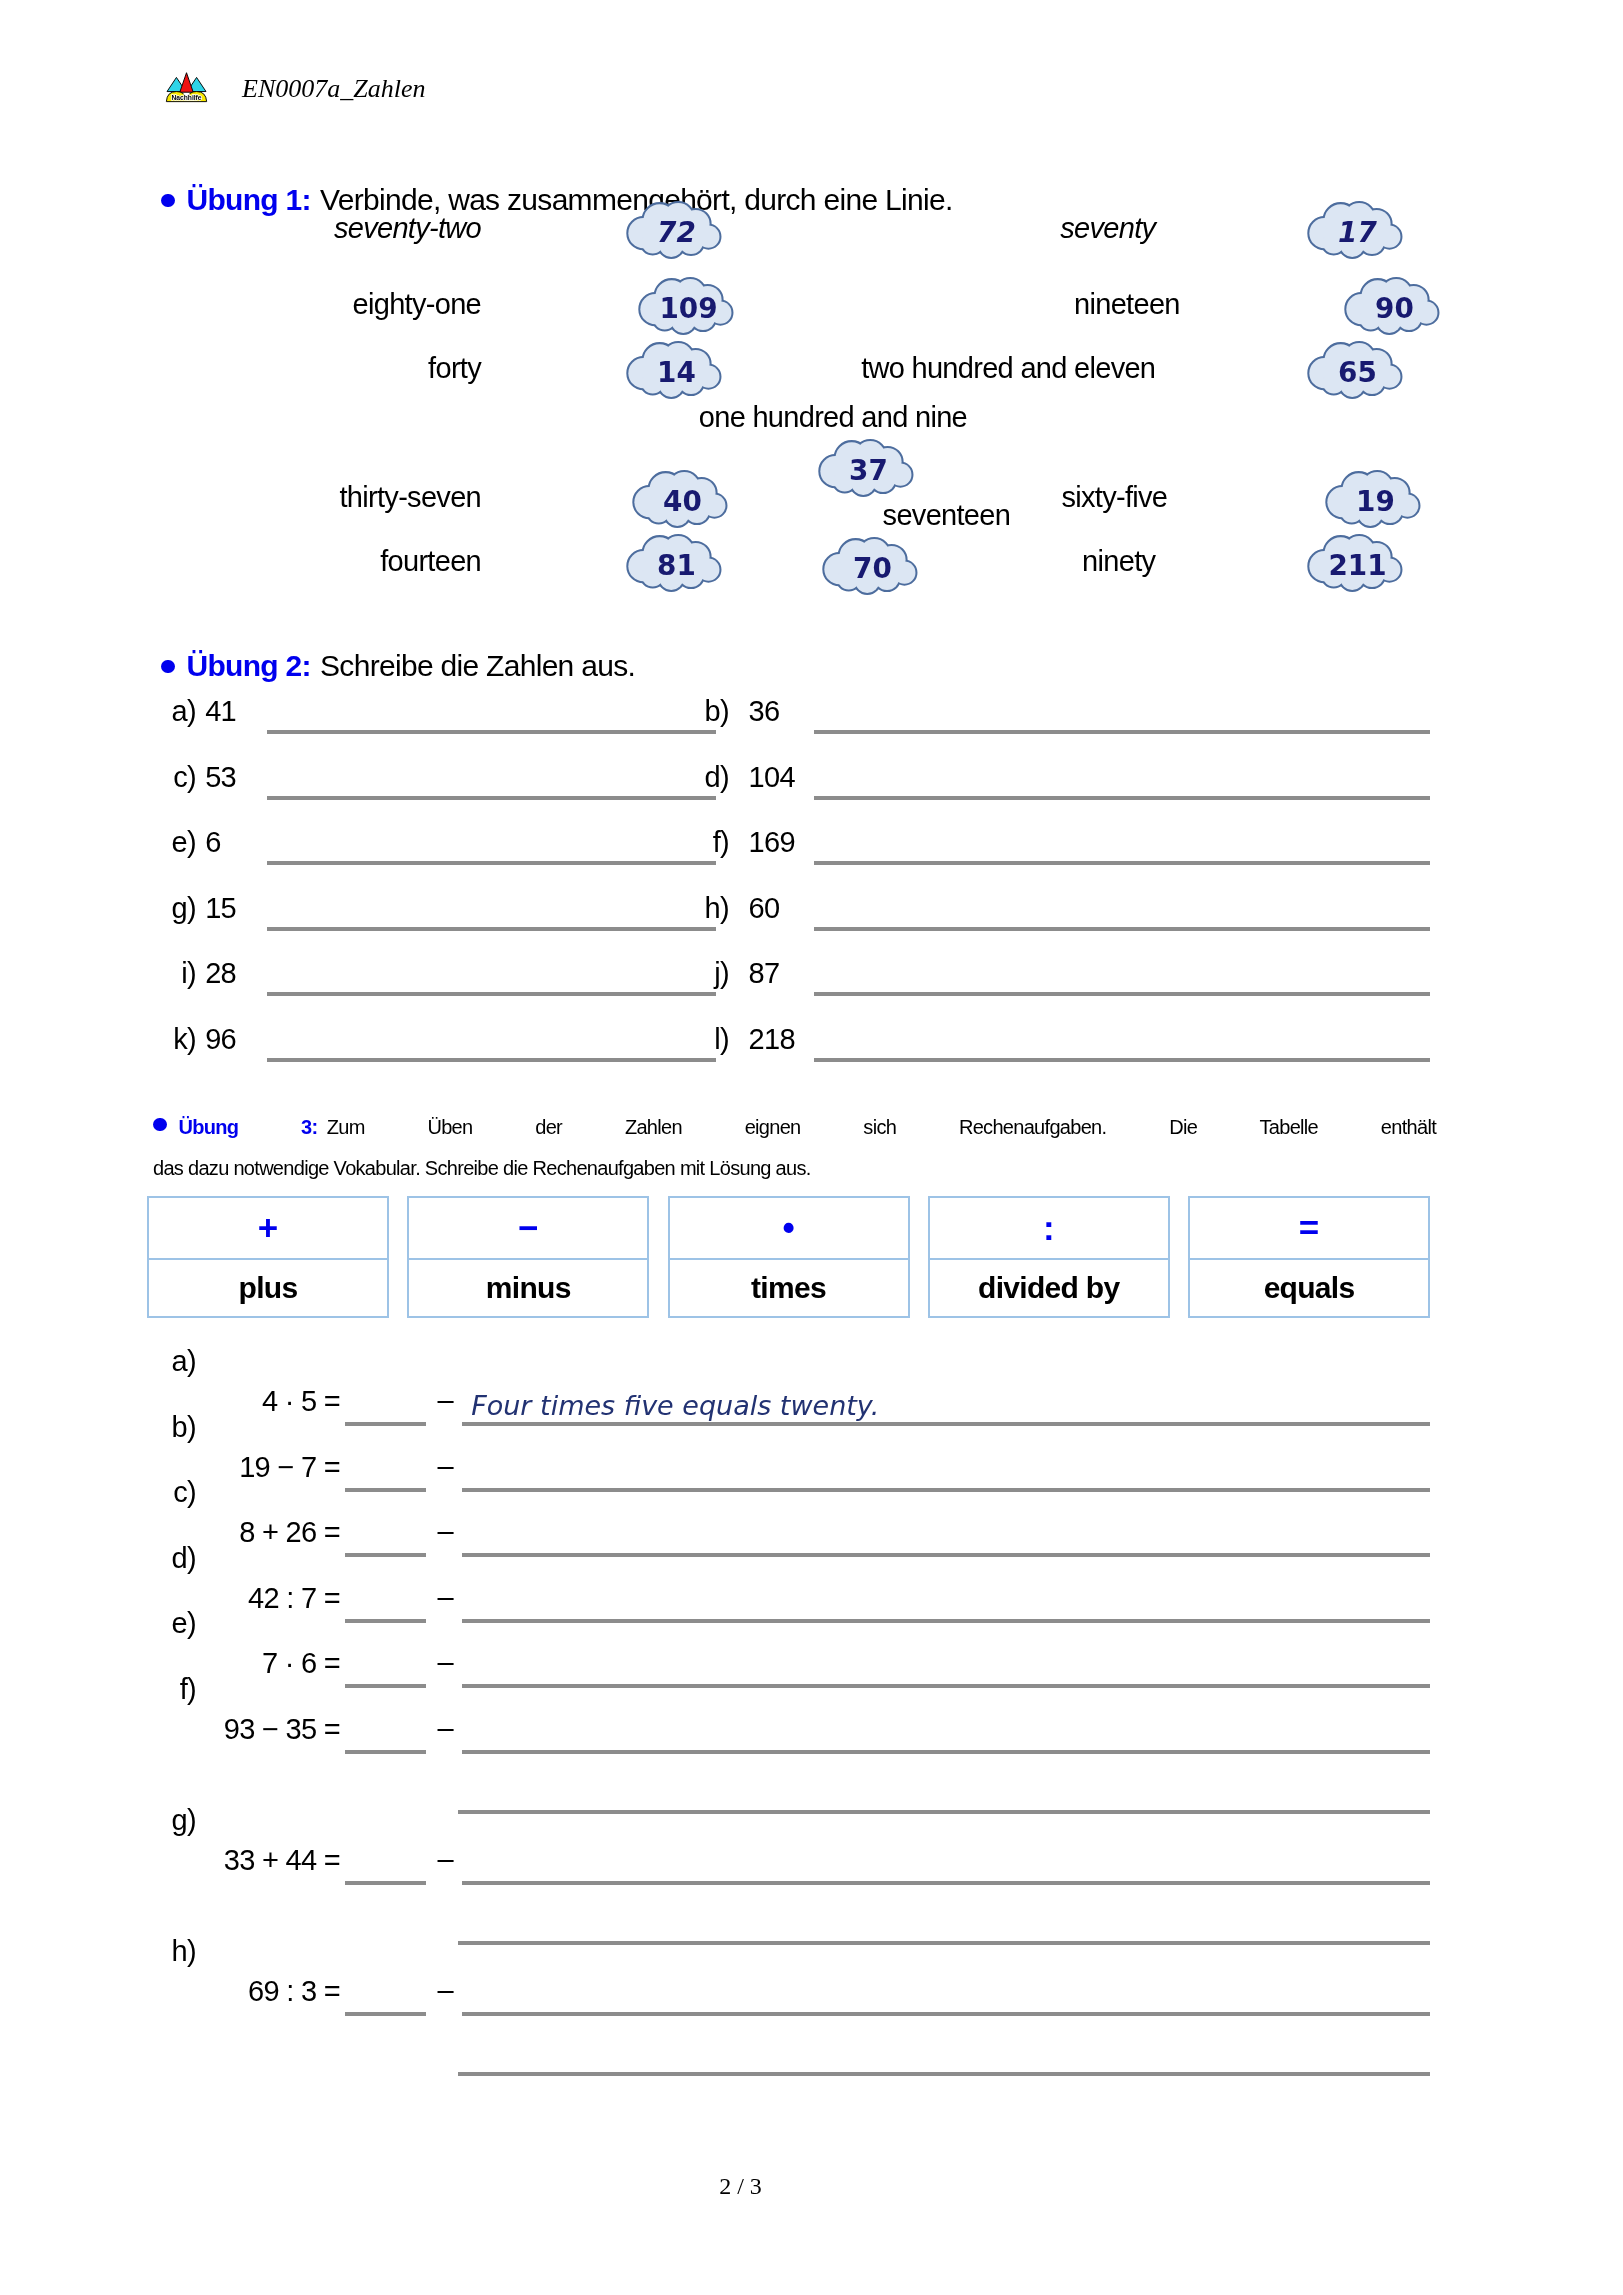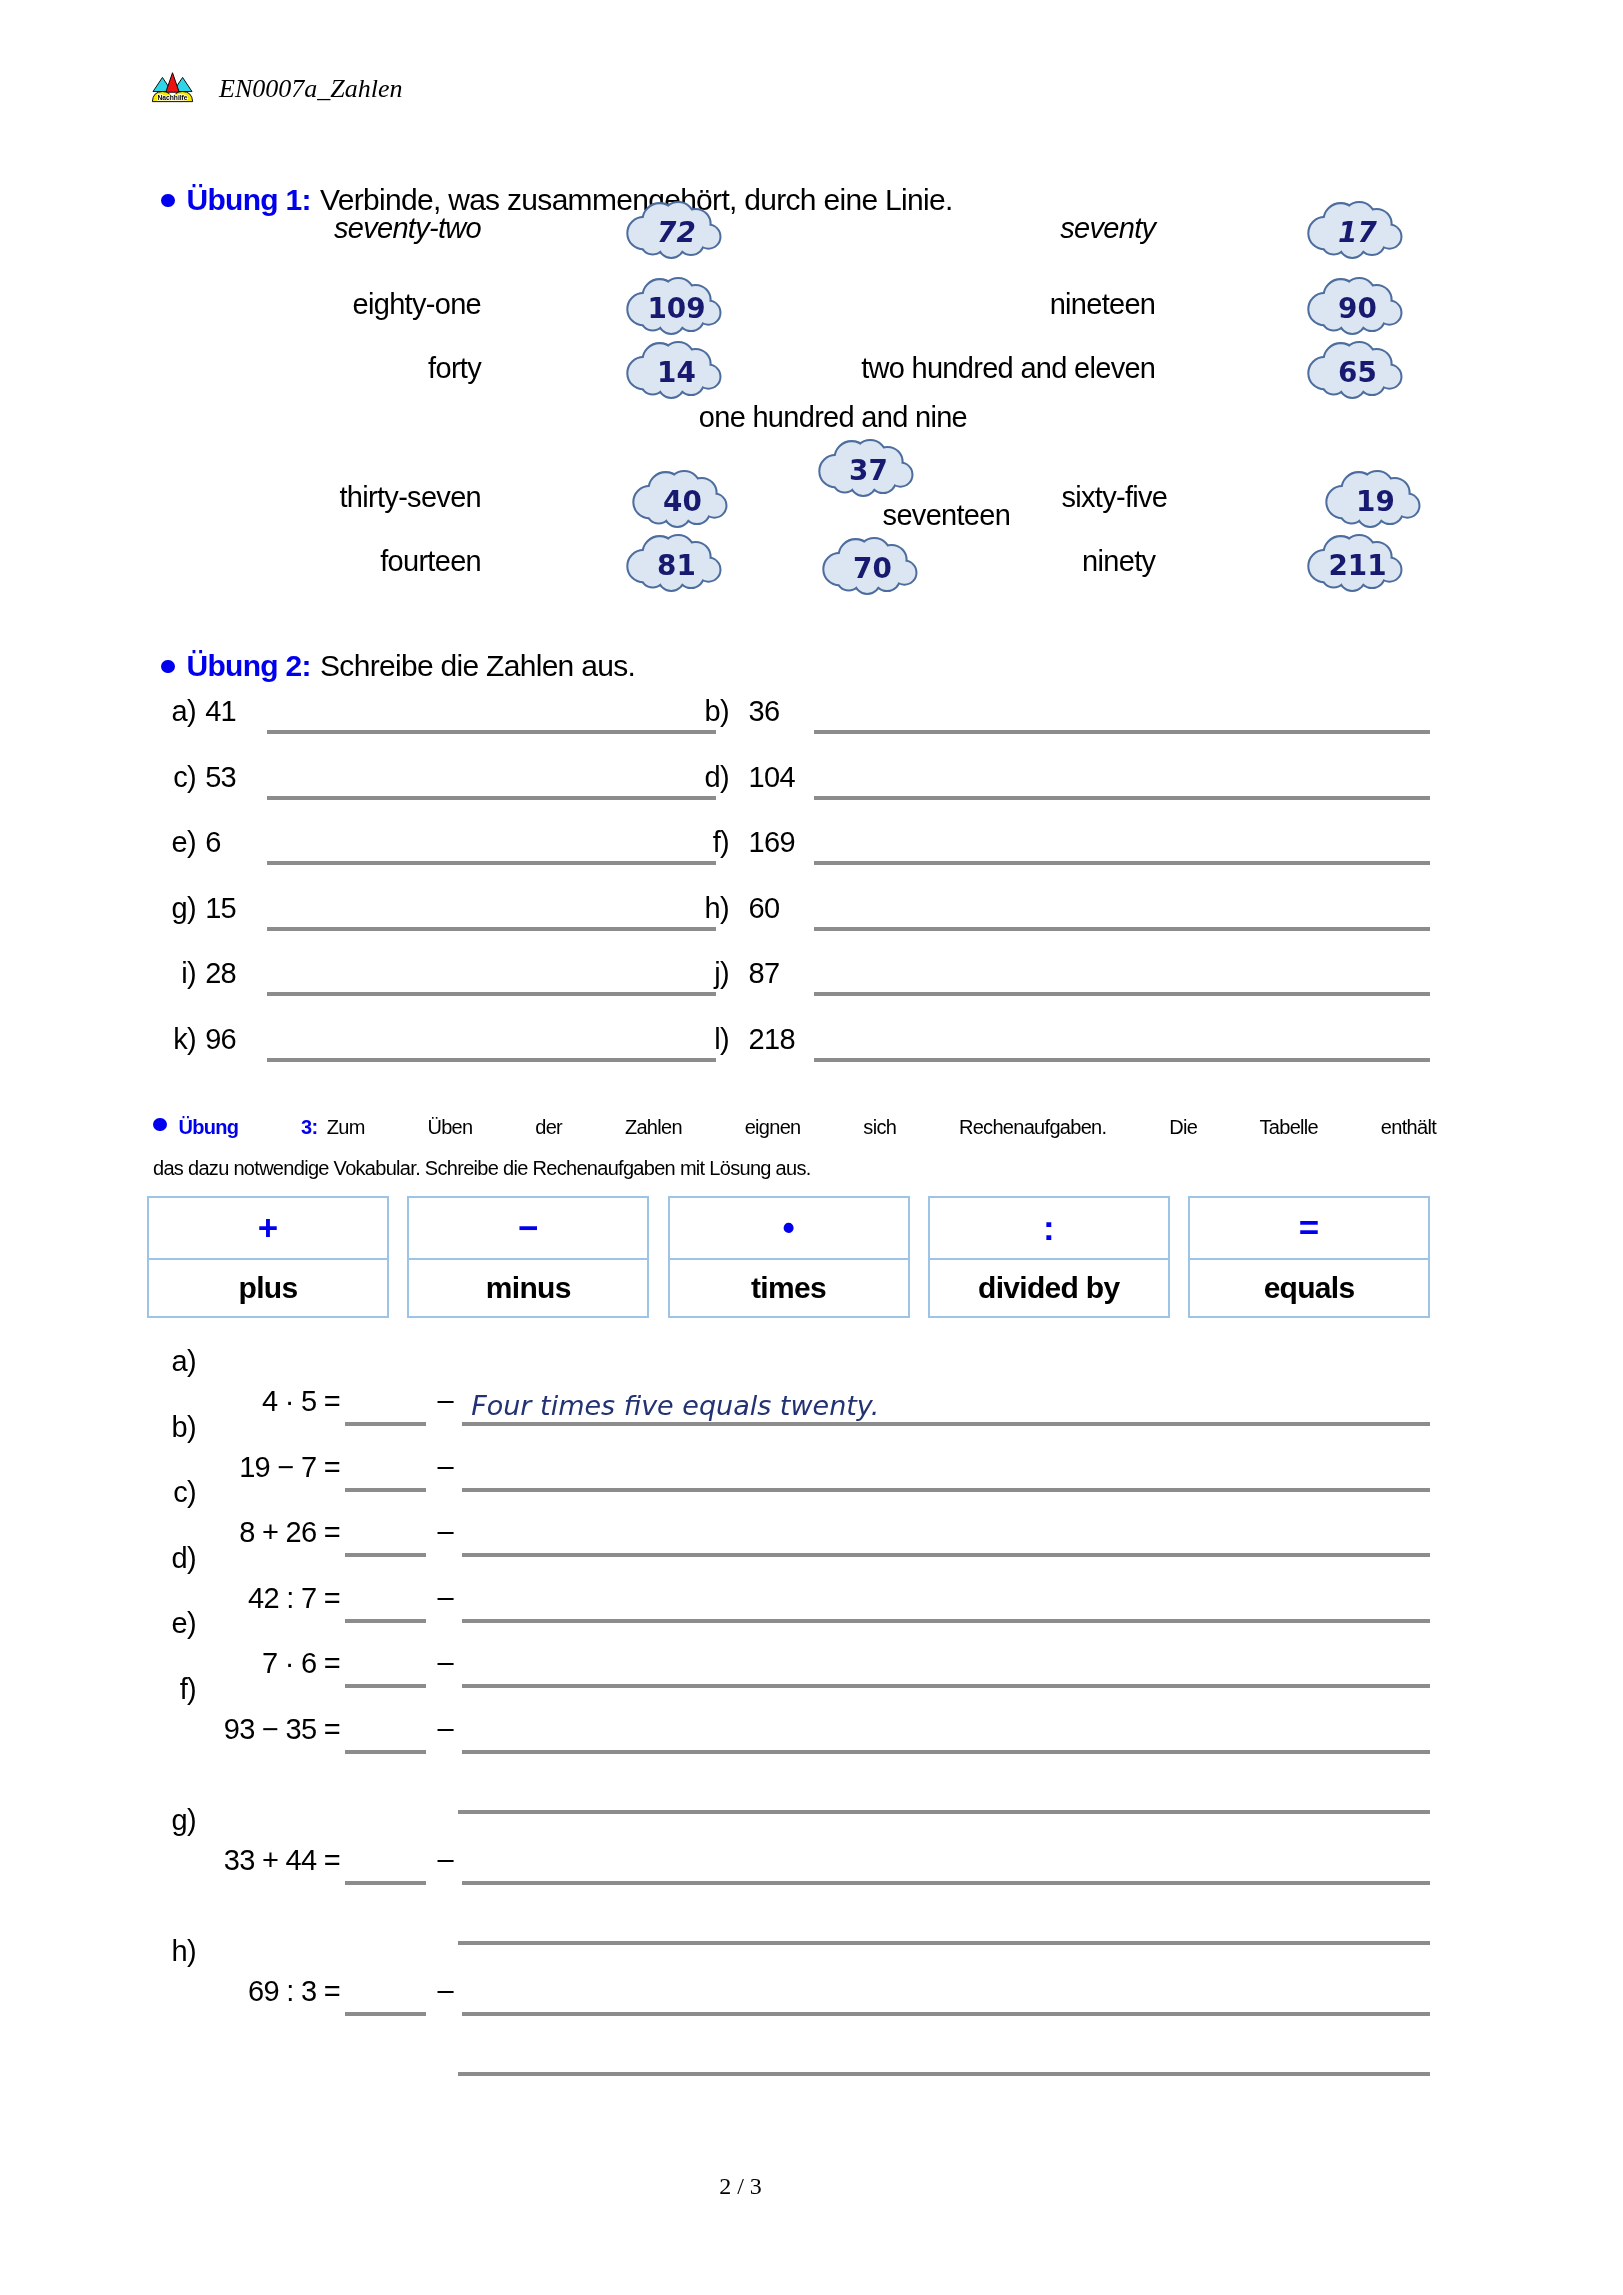--- a/index.html
+++ b/index.html
@@ -2,21 +2,21 @@
 <html style="font-size:10.5px"><head>
 <meta charset="utf-8">
 <style>
   html,body{margin:0;padding:0;background:#e8e8e8;}
   .page{
     position:relative; width:1623px; height:2295px; background:#ffffff;
     font-family:"Liberation Sans", sans-serif; color:#000;
     margin:0 auto; overflow:hidden;
   }
   
-  .header{position:absolute; top:71px; left:151px; display:flex; align-items:center; gap:25px;}
+  .header{position:absolute; top:71px; left:165px; display:flex; align-items:center; gap:34px;}
   .logo-svg{display:block;}
   .doc-title{font-family:"Liberation Serif", serif; font-style:italic; font-size:26px; margin-top:2.6px;}
   
   .heading{position:absolute; left:161px; font-size:30px; letter-spacing:-0.7px; white-space:nowrap;margin-top:19px;}
   .bullet{display:inline-block; width:13.7px; height:13.7px; border-radius:50%; background:var(--blue); margin-right:11.8px; vertical-align:2.6px;}
   .h-label{color:var(--blue); font-weight:bold; margin-right:9.2px;}
   
   .u1-row{position:absolute; left:147px; width:1306px; height:64px; display:flex; align-items:center;}
   .u1-word{font-size:29px; letter-spacing:-0.7px; text-align:right; white-space:nowrap;}
   .w-left{width:334px;}
@@ -116,21 +116,21 @@
             <circle cx="98" cy="38" r="26" fill="#dce6f3"></circle>
             <circle cx="128" cy="48" r="24" fill="#dce6f3"></circle>
             <circle cx="150" cy="70" r="19" fill="#dce6f3"></circle>
             <circle cx="120" cy="79" r="21" fill="#dce6f3"></circle>
             <circle cx="86" cy="84" r="21" fill="#dce6f3"></circle>
             <circle cx="54" cy="80" r="19" fill="#dce6f3"></circle>
             <rect x="44" y="50" width="100" height="36" fill="#dce6f3"></rect>
             <text x="95" y="80" text-anchor="middle" font-family="DejaVu Sans, sans-serif" font-size="48" font-weight="bold" fill="#181a70">17</text>
           </svg></span>
       </div>
-      <div class="u1-row" style="top: 272px;">
+      <div class="u1-row" style="top: 272px; justify-content: space-between;">
         <span class="u1-word w-left">eighty-one</span>
         <span class="cloud"><svg viewBox="0 0 190 112" width="117" height="65">
             <circle cx="38" cy="64" r="26" fill="#dce6f3" stroke="#4d6d9e" stroke-width="7"></circle>
             <circle cx="66" cy="42" r="28" fill="#dce6f3" stroke="#4d6d9e" stroke-width="7"></circle>
             <circle cx="98" cy="38" r="26" fill="#dce6f3" stroke="#4d6d9e" stroke-width="7"></circle>
             <circle cx="128" cy="48" r="24" fill="#dce6f3" stroke="#4d6d9e" stroke-width="7"></circle>
             <circle cx="150" cy="70" r="19" fill="#dce6f3" stroke="#4d6d9e" stroke-width="7"></circle>
             <circle cx="120" cy="79" r="21" fill="#dce6f3" stroke="#4d6d9e" stroke-width="7"></circle>
             <circle cx="86" cy="84" r="21" fill="#dce6f3" stroke="#4d6d9e" stroke-width="7"></circle>
             <circle cx="54" cy="80" r="19" fill="#dce6f3" stroke="#4d6d9e" stroke-width="7"></circle>

